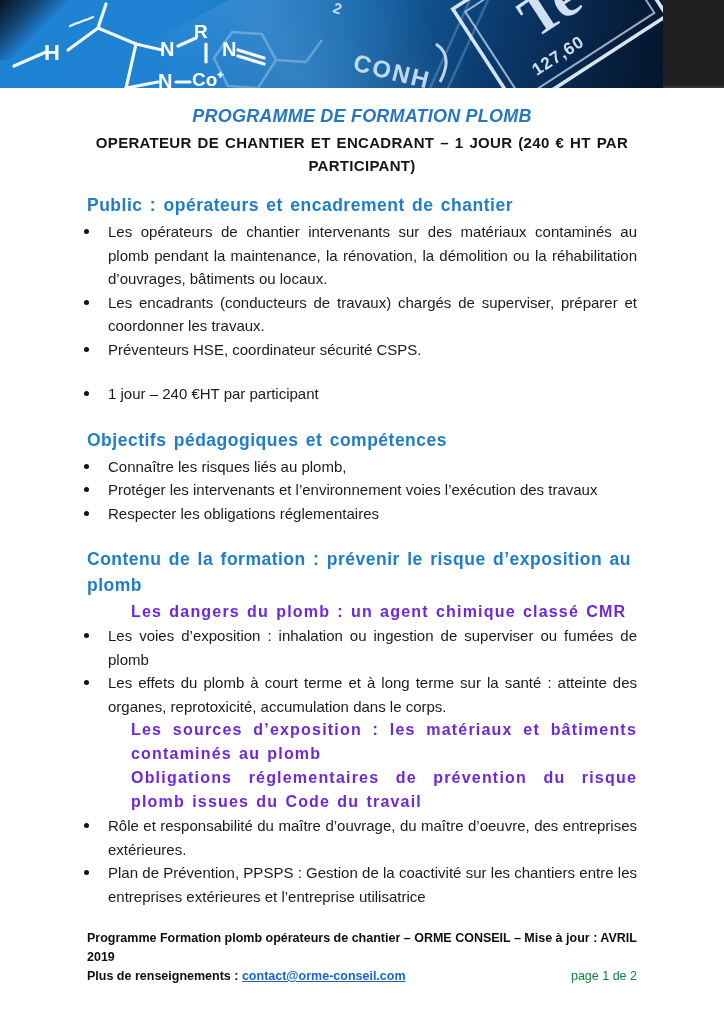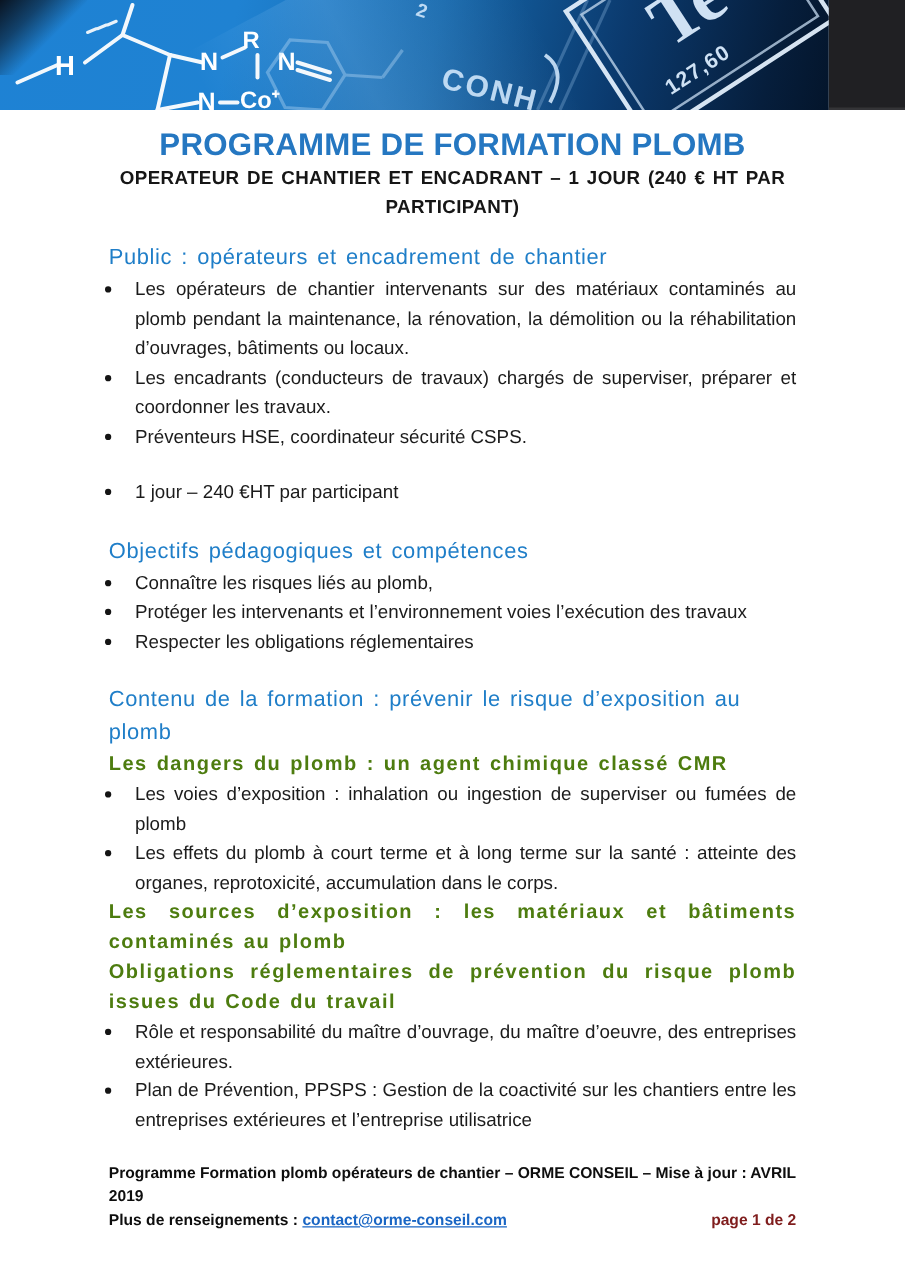--- a/index.html
+++ b/index.html
@@ -25,56 +25,56 @@
   }
   .banner-art::after {
     content:""; position:absolute; left:180px; top:-30px; width:260px; height:200px;
     transform:rotate(-28deg);
     background:linear-gradient(90deg, rgba(255,255,255,0) 0%, rgba(180,220,255,.18) 45%, rgba(255,255,255,0) 100%);
   }
   .banner-art svg { position:relative; z-index:2; display:block; }
   .banner-dark { width:61px; height:88px; background:#202023; border-bottom:2px solid #343437; }
   
   .title-block { padding-top:15px; text-align:center; }
-  .doc-title { color:#2577c1; font-size:25px; line-height:26px; font-weight:700; letter-spacing:.2px; }
+  .doc-title { color:#2577c1; font-size:18px; line-height:26px; font-weight:700; letter-spacing:.2px;font-style:italic; }
   .doc-subtitle {
     margin:2px auto 0; max-width:560px;
     font-size:15px; line-height:23px; font-weight:700; color:#161616;
     letter-spacing:.3px; word-spacing:1.5px;
   }
   
   .content { margin:0 87px; }
   .section { margin-top:21px; }
   .section.first { margin-top:15px; }
   .sec-heading {
-    color:#1f7ec8; font-size:17.5px; line-height:26px; font-weight:400;
+    color:#1f7ec8; font-size:17.5px; line-height:26px; font-weight:700;
     letter-spacing:.5px; word-spacing:2px; margin-bottom:2px;
   }
   .sub-heading {
-    color:#4d7c0f; font-size:16px; line-height:24px; font-weight:700;
-    letter-spacing:1.2px; word-spacing:1.5px; text-align:justify;
+    color:#6d28d9; font-size:16px; line-height:24px; font-weight:700;
+    letter-spacing:1.2px; word-spacing:1.5px; text-align:justify;margin-left:44px;
   }
   ul.bullets { list-style:none; margin:0 0 0 1px; }
   ul.bullets li {
     position:relative; font-size:15px; line-height:23.5px; text-align:justify;
     color:#1b1b1b;
     margin-left:20px;
   }
   .dot {
     position:absolute; left:-24px; top:9px; width:5px; height:5px;
     border-radius:50%; background:#141414;
   }
   
   .footer {
     position:absolute; left:87px; right:87px; top:929px;
     font-size:12.5px; font-weight:700; line-height:19px; color:#0e0e0e;
   }
   .footer-row2 { display:flex; justify-content:space-between; align-items:baseline; }
   .footer-link { color:#1a66c4; text-decoration:underline; }
-  .page-label { font-weight:700; color:#7f1d1d; }
+  .page-label { font-weight:400; color:#15803d; }
 </style>
 </head>
 <body>
 
 <div class="page">
 
   <div class="banner">
     <div class="banner-art">
       <svg width="663" height="88" viewBox="0 0 663 88">
 

